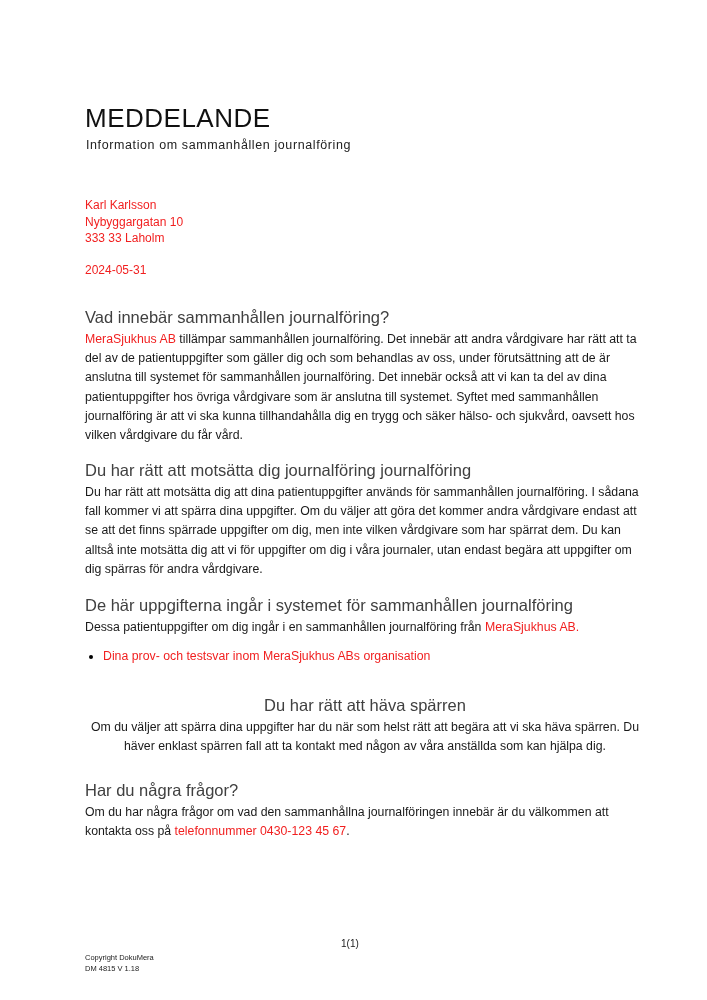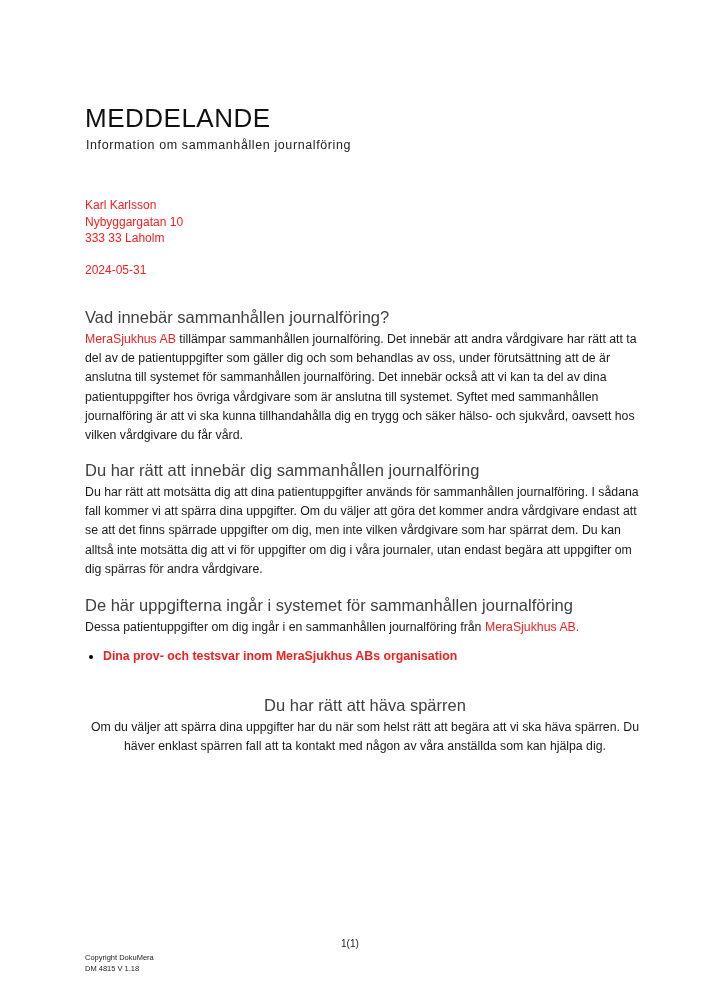--- a/index.html
+++ b/index.html
@@ -11,21 +11,21 @@
   .subtitle { position: absolute; left: 86px; top: 121px; font-size: 12.5px; letter-spacing: 0.6px;
               color: #222; line-height: 16px; }
   .red { color: #f11f1f; }
   .address { position: absolute; left: 85px; top: 181px; font-size: 12px; line-height: 16.5px; }
   .address div { white-space: nowrap; }
   .date { position: absolute; left: 85px; top: 246px; font-size: 12px; line-height: 16px; text-align: center; }
   .section { position: absolute; left: 85px; width: 560px; }
   .section h2 { margin: 0; font-weight: normal; font-size: 16.5px; line-height: 22px; color: #404040; }
   .section p { margin: 2px 0 0 0; font-size: 12.3px; line-height: 19.2px; color: #1a1a1a; }
   .section ul { margin: 10px 0 0 0; padding-left: 18px; font-size: 12.3px; line-height: 18px; }
-  .section ul li { color: #f11f1f; font-weight: bold; }
+  .section ul li { color: #f11f1f; }
   .section ul li::marker { color: #000; }
   .pagenum { position: absolute; left: 341px; top: 921px; font-size: 10px; line-height: 14px; }
   .footer { position: absolute; left: 85px; top: 937px; font-size: 7.5px; line-height: 10.5px; color: #222; }
 </style>
 </head>
 <body>
 
 <div class="page">
   <div class="title">MEDDELANDE</div>
   <div class="subtitle">Information om sammanhållen journalföring</div>
@@ -36,36 +36,40 @@
     <div>333 33 Laholm</div>
   </div>
   <div class="date red">2024-05-31</div>
 
   <div class="section" style="top:290px;">
     <h2>Vad innebär sammanhållen journalföring?</h2>
     <p><span class="red">MeraSjukhus AB</span><span> tillämpar sammanhållen journalföring. Det innebär att andra vårdgivare har rätt att ta del av de patientuppgifter som gäller dig och som behandlas av oss, under förutsättning att de är anslutna till systemet för sammanhållen journalföring. Det innebär också att vi kan ta del av dina patientuppgifter hos övriga vårdgivare som är anslutna till systemet. Syftet med sammanhållen journalföring är att vi ska kunna tillhandahålla dig en trygg och säker hälso- och sjukvård, oavsett hos vilken vårdgivare du får vård.</span></p>
   </div>
 
   <div class="section" style="top:443px;">
-    <h2>Du har rätt att innebär dig sammanhållen journalföring</h2>
+    <h2>Du har rätt att motsätta dig journalföring journalföring</h2>
     <p>Du har rätt att motsätta dig att dina patientuppgifter används för sammanhållen journalföring. I sådana fall kommer vi att spärra dina uppgifter. Om du väljer att göra det kommer andra vårdgivare endast att se att det finns spärrade uppgifter om dig, men inte vilken vårdgivare som har spärrat dem. Du kan alltså inte motsätta dig att vi för uppgifter om dig i våra journaler, utan endast begära att uppgifter om dig spärras för andra vårdgivare.</p>
   </div>
 
   <div class="section" style="top:578px;">
     <h2>De här uppgifterna ingår i systemet för sammanhållen journalföring</h2>
     <p><span>Dessa patientuppgifter om dig ingår i en sammanhållen journalföring från </span><span class="red">MeraSjukhus AB.</span></p>
     <ul>
       <li>Dina prov- och testsvar inom MeraSjukhus ABs organisation</li>
     </ul>
   </div>
 
   <div class="section" style="top:678px;text-align:center;">
     <h2>Du har rätt att häva spärren</h2>
     <p>Om du väljer att spärra dina uppgifter har du när som helst rätt att begära att vi ska häva spärren. Du häver enklast spärren fall att ta kontakt med någon av våra anställda som kan hjälpa dig.</p>
   </div>
 
+  <div class="section" style="top:763px;">
+    <h2>Har du några frågor?</h2>
+    <p><span>Om du har några frågor om vad den sammanhållna journalföringen innebär är du välkommen att kontakta oss på </span><span class="red">telefonnummer 0430-123 45 67</span><span>.</span></p>
+  </div>
 
   <div class="pagenum">1(1)</div>
   <div class="footer">
     <div>Copyright DokuMera</div>
     <div>DM 4815 V 1.18</div>
   </div>
 </div>
 
 </body></html>

